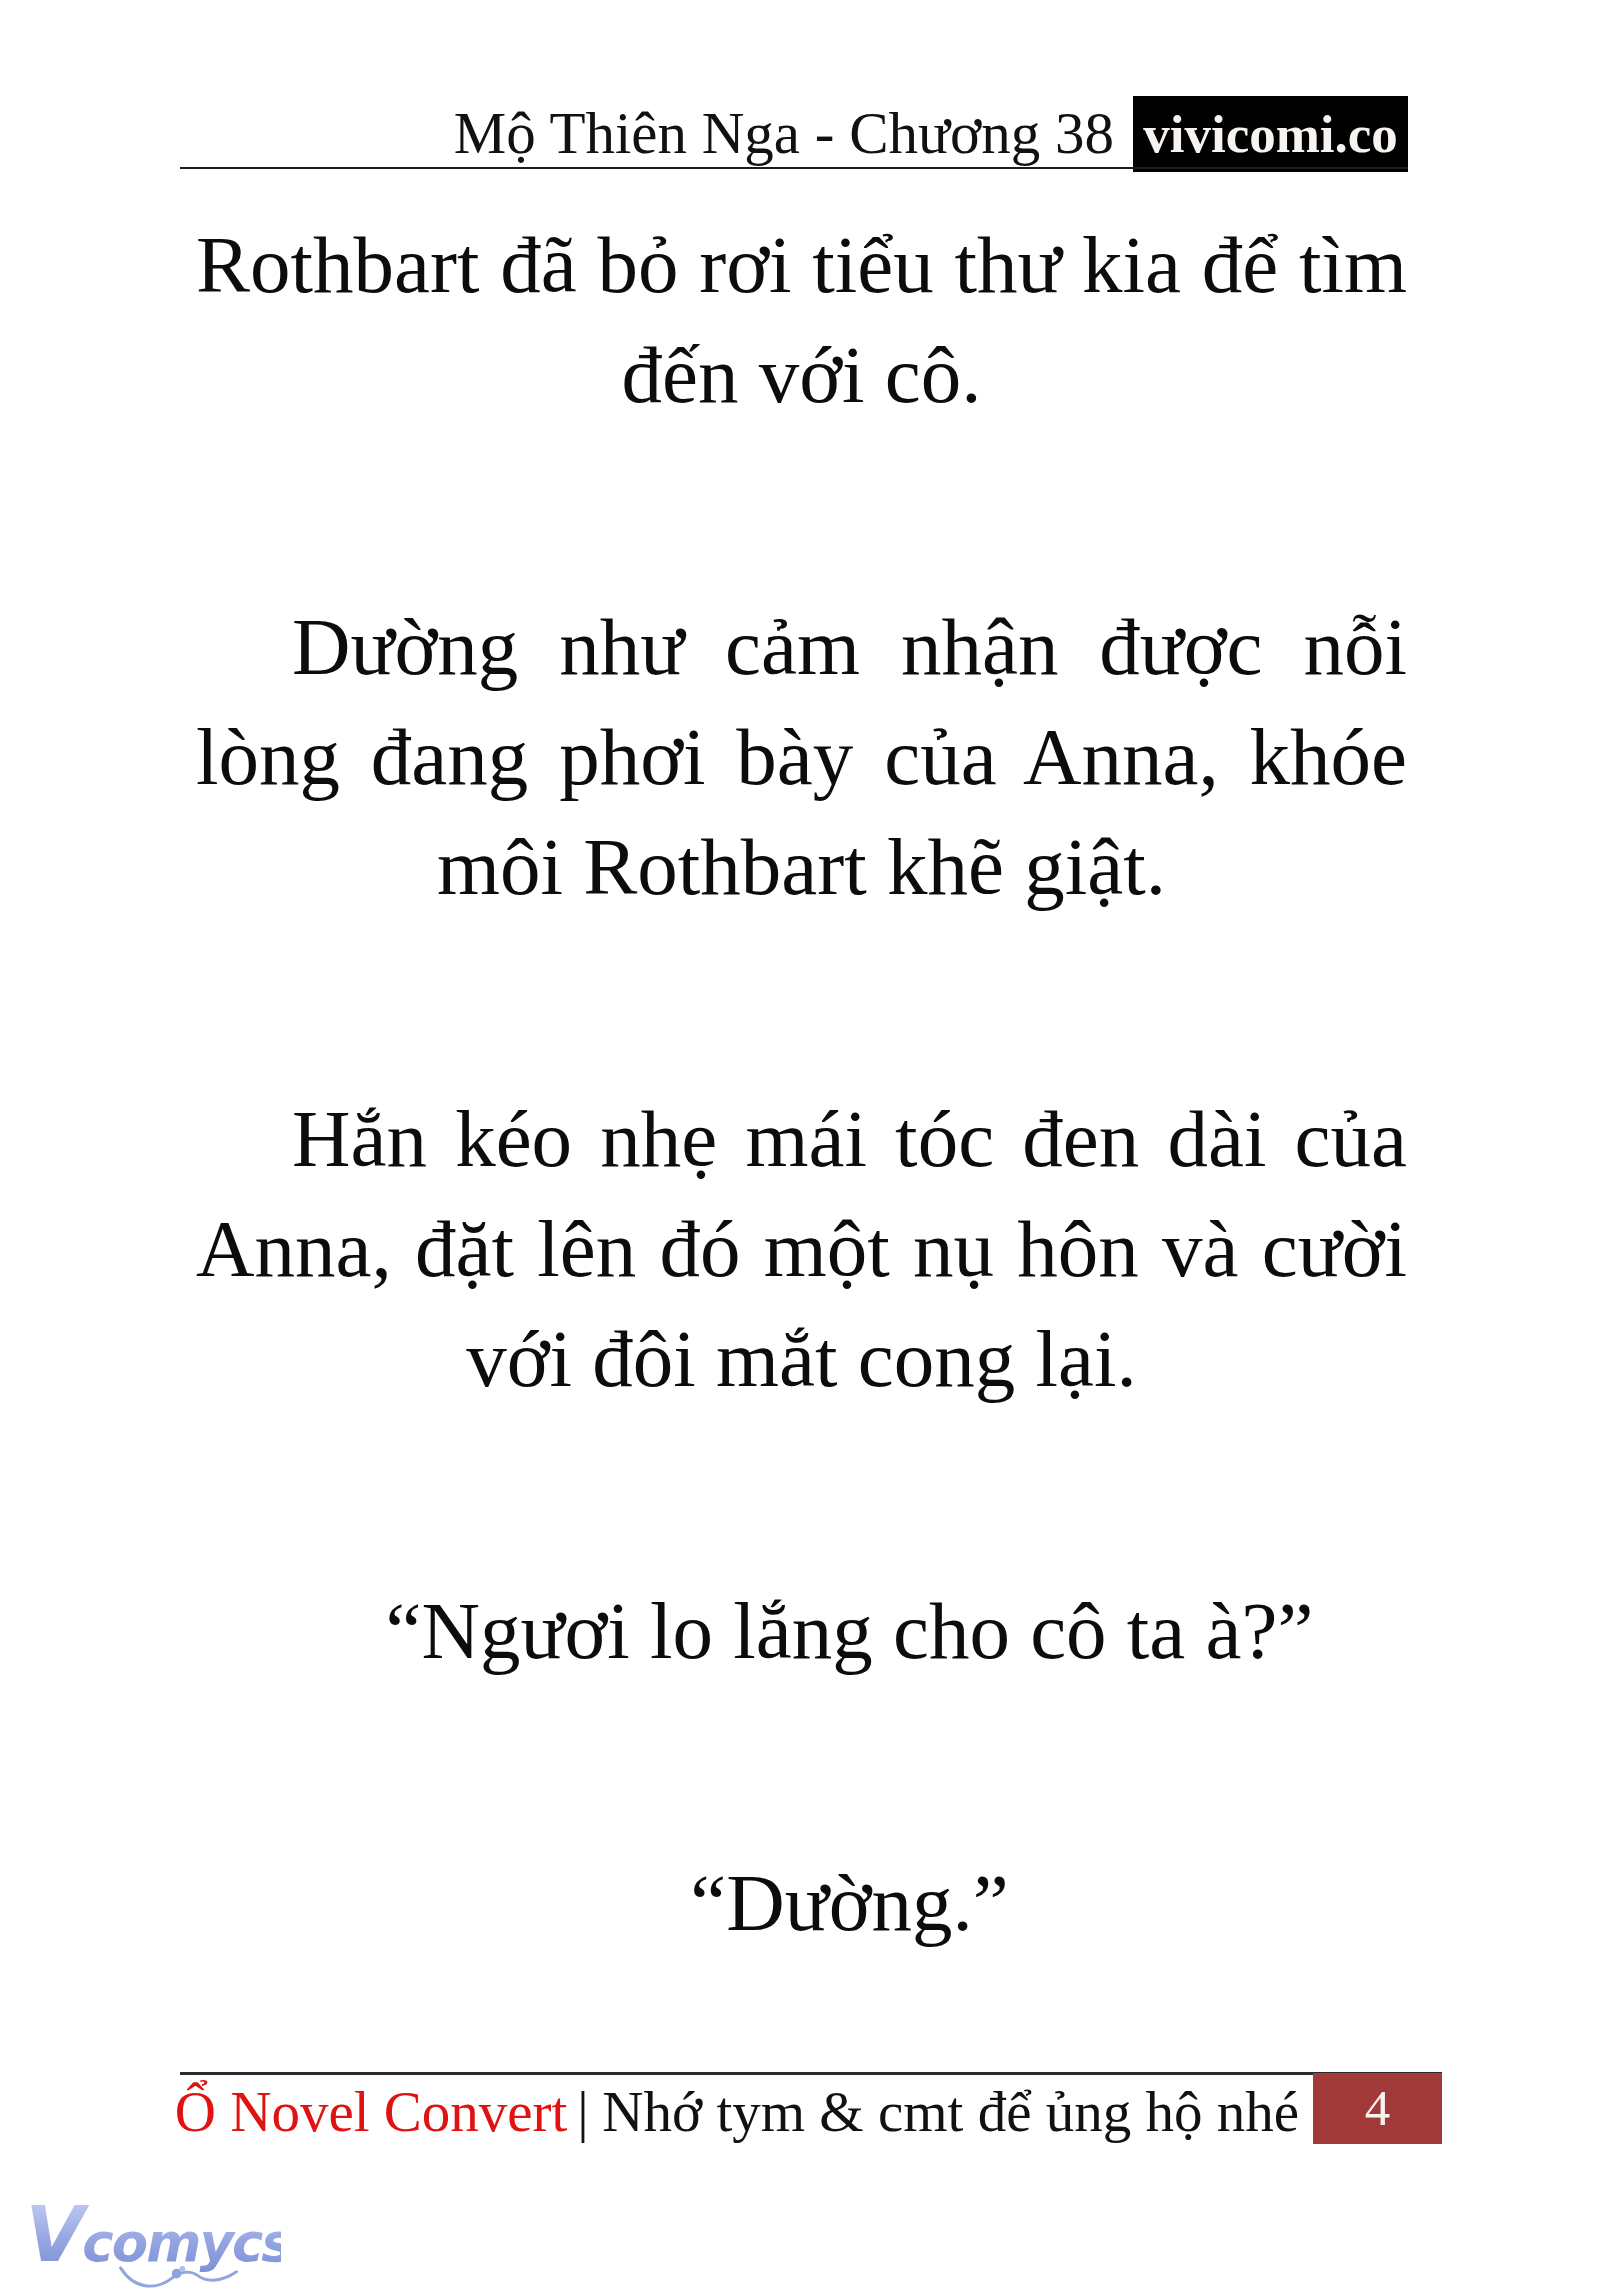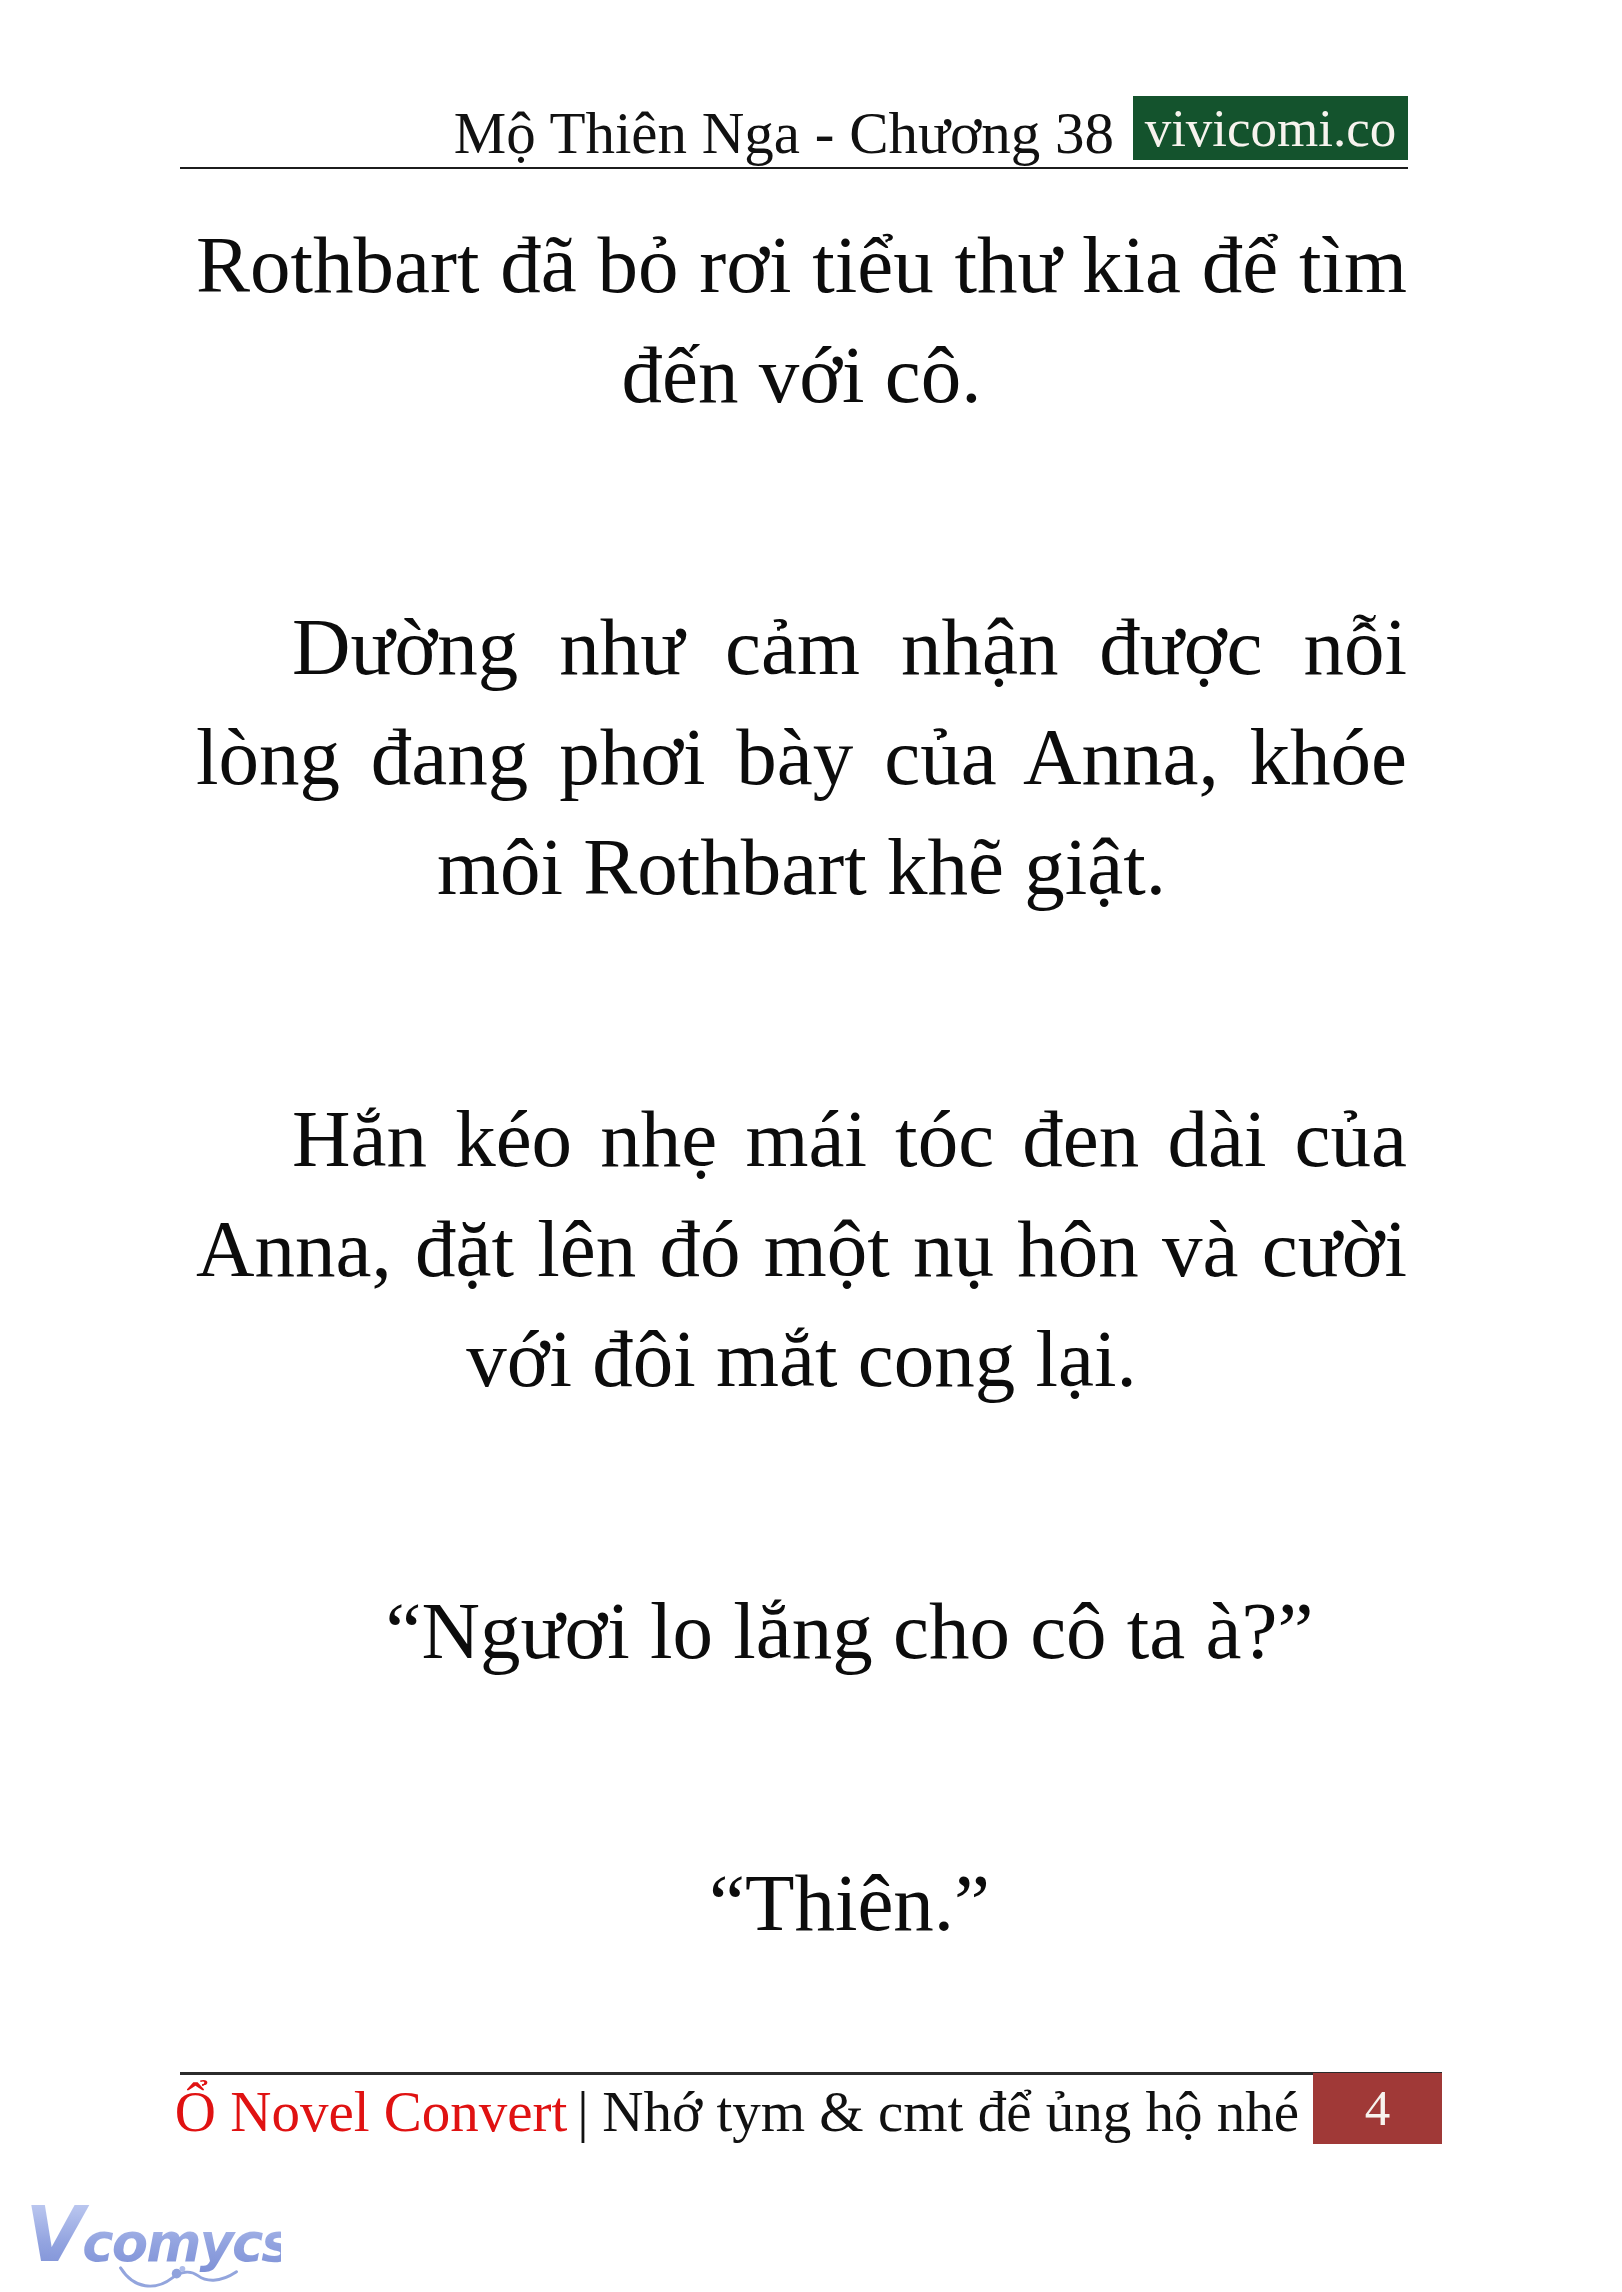--- a/index.html
+++ b/index.html
@@ -22,25 +22,26 @@
     font-size: 59px;
     line-height: 71px;
     white-space: nowrap;
     color: #111;
   }
   .header-badge {
     position: absolute;
     left: 1133px;
     top: 96px;
     width: 275px;
-    height: 64px;
-    background: #14532d;
+    height: 76px;
+    background: #000000;
     display: flex;
     align-items: center;
     justify-content: center;
+    font-weight: bold;
   }
   .header-badge span {
     color: #f7f3ee;
     font-size: 53px;
     line-height: 1;
   }
   .header-rule {
     position: absolute;
     left: 180px;
     top: 167px;
@@ -163,21 +164,21 @@
       </div>
       <div class="para">
         <div class="line first">Hắn kéo nhẹ mái tóc đen dài của</div>
         <div class="line">Anna, đặt lên đó một nụ hôn và cười</div>
         <div class="line last">với đôi mắt cong lại.</div>
       </div>
       <div class="para">
         <div class="line last first">“Ngươi lo lắng cho cô ta à?”</div>
       </div>
       <div class="para">
-        <div class="line last first">“Thiên.”</div>
+        <div class="line last first">“Dường.”</div>
       </div>
     </div>
 
   <div class="footer-rule"></div>
 
   <div class="footer-text">
     <span class="footer-brand">Ổ Novel Convert</span><span class="footer-sep">|</span><span>Nhớ tym &amp; cmt để ủng hộ nhé</span>
   </div>
 
   <div class="footer-badge">

